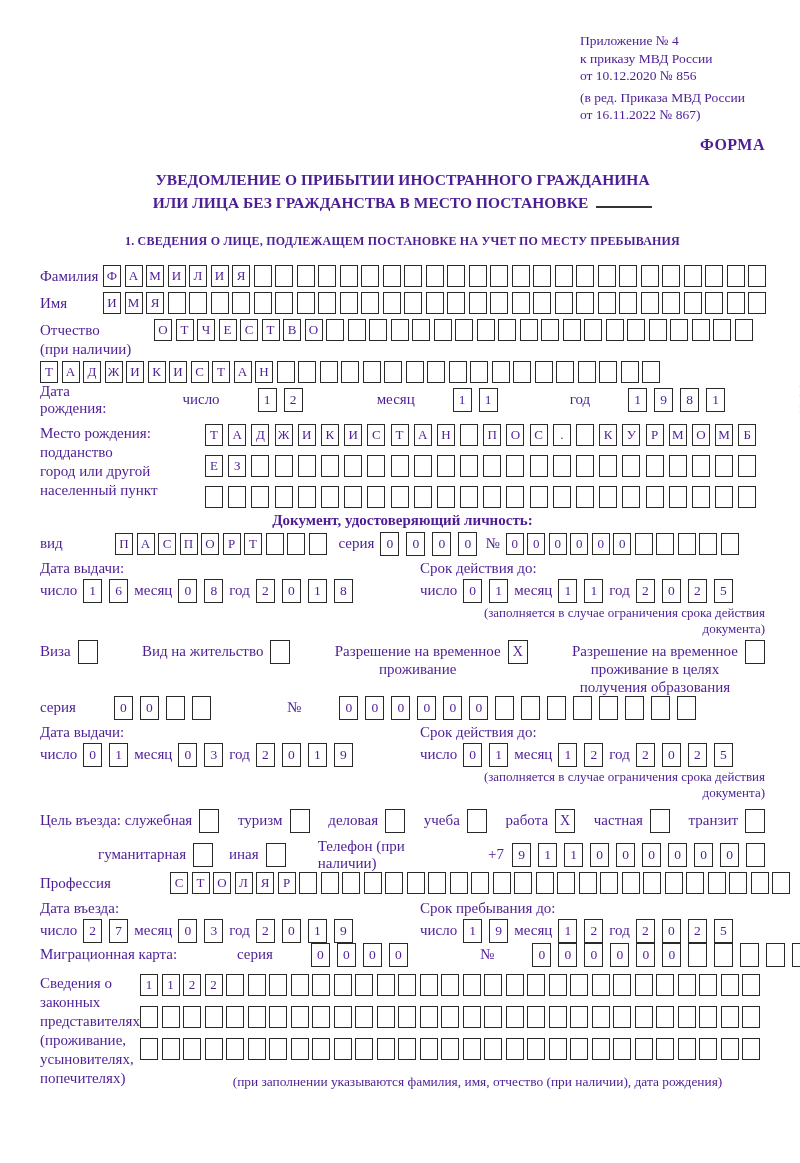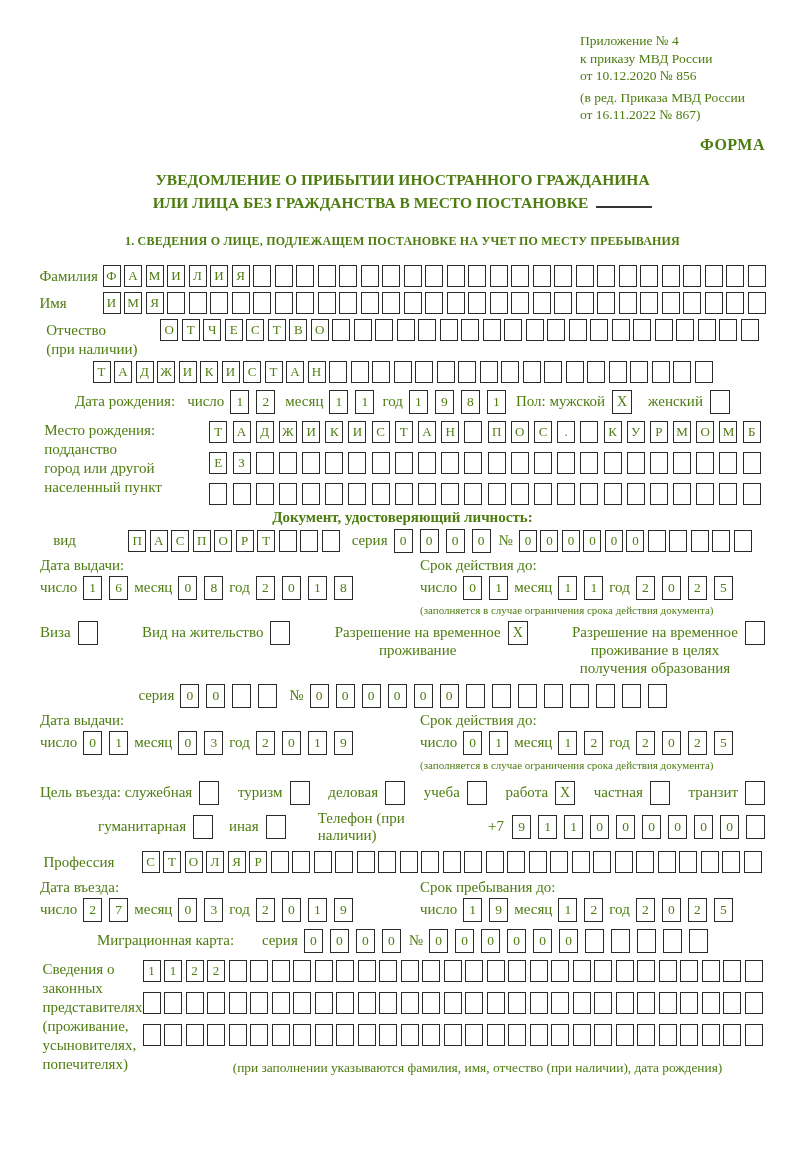--- a/index.html
+++ b/index.html
@@ -1,59 +1,59 @@
 <!DOCTYPE html>
 <html><head>
 <meta charset="utf-8">
 <style>
   html,body{margin:0;padding:0;background:#f0f0f0;}
   .page{
     position:relative; width:800px; height:1163px; background:#ffffff;
     box-sizing:border-box; padding:32px 35px 0 40px; overflow:hidden;
-    font-family:"Liberation Serif","DejaVu Serif",serif; color:#4d7c0f; font-size:15px;
+    font-family:"Liberation Serif","DejaVu Serif",serif; color:#4c1d95; font-size:15px;
   }
   .ref{margin-left:auto; width:185px; font-size:13.5px; line-height:17.5px;}
   .ref .ref2{margin-top:4px;}
   .forma{text-align:right; font-weight:bold; font-size:16px; margin-top:12px; letter-spacing:.5px;}
   .doc-title{text-align:center; font-weight:bold; font-size:15.5px; line-height:23px; margin-top:14px;}
   .blank{display:inline-block; width:56px; height:13px; border-bottom:2.2px solid #333; margin-left:8px;}
   .sec{font-weight:bold; font-size:12px; margin-top:20px; text-align:center; letter-spacing:.2px;}
 
-  .frow{display:flex; align-items:flex-start;justify-content:center;}
+  .frow{display:flex; align-items:flex-start;}
   .lbl{flex:none; padding-top:2px; line-height:19px;}
   .w63{width:63px;} .w114{width:114px;} .w98{width:98px;} .w165{width:165px;} .w100{width:100px;}
 
   .cells{display:flex; flex-wrap:nowrap; gap:3.5px;}
   .cell{flex:none; width:18px; height:22px; border:1.6px solid #2a2a2a; box-sizing:border-box;
         display:flex; align-items:center; justify-content:center; font-size:13px; line-height:1;}
   .cells.wide{gap:5.2px;}
   .cells.d{gap:7px;}
   .cells.d .cell{width:19px; height:24px; font-size:13.5px;}
   .cbox{flex:none; width:20px; height:24px; border:1.6px solid #2a2a2a; box-sizing:border-box;
         display:inline-flex; align-items:center; justify-content:center; font-size:14px; margin-left:7px;}
   .stack{display:flex; flex-direction:column; gap:9px; padding-top:2px;}
 
   .inline{display:flex; align-items:center;}
   .inline .w{margin:0 6px 0 0;}
   .dgroup{display:flex; align-items:center; gap:6px;}
   .dates{display:flex; margin-top:3px;}
   .dcol.left{width:380px; flex:none;}
   .dcol.right{flex:1;}
   .dhdr{margin-bottom:2px; line-height:18px;}
-  .note{text-align:left; font-size:11px; margin-top:2px; line-height:16px;}
+  .note{text-align:right; font-size:13px; margin-top:2px; line-height:16px;}
 
   .intro{line-height:20px; margin-top:6px;}
   .opts{display:flex; justify-content:space-between; align-items:flex-start; margin-top:3px;}
   .opt{display:flex; align-items:flex-start;}
   .opt .olbl{text-align:center; line-height:18px; padding-top:2px;}
   .purpose1{display:flex; align-items:center; justify-content:space-between; margin-top:8px;}
   .pitem{display:flex; align-items:center;}
   .purpose2{display:flex; align-items:center; margin-left:58px; margin-top:5px;}
   .gap8{width:8px;flex:none;} .gap10{width:10px;flex:none;} .gap12{width:12px;flex:none;} .gap16{width:16px;flex:none;}
-  .mt5{margin-top:5px;} .mt7{margin-top:7px;} .mt16{margin-top:16px;} .mt2{margin-top:2px;}
+  .mt5{margin-top:5px;} .mt7{margin-top:0;gap:32px;} .mt16{margin-top:16px;} .mt2{margin-top:2px;}
   .center-h{text-align:center; font-weight:bold; margin-top:3px; line-height:19px;}
   .foot{font-size:13.4px; margin-left:150px; margin-top:-14px; text-align:center; line-height:16px;}
 </style>
 </head>
 <body>
 
 <div class="page">
 
   <div class="ref">
     <div>Приложение № 4</div>

